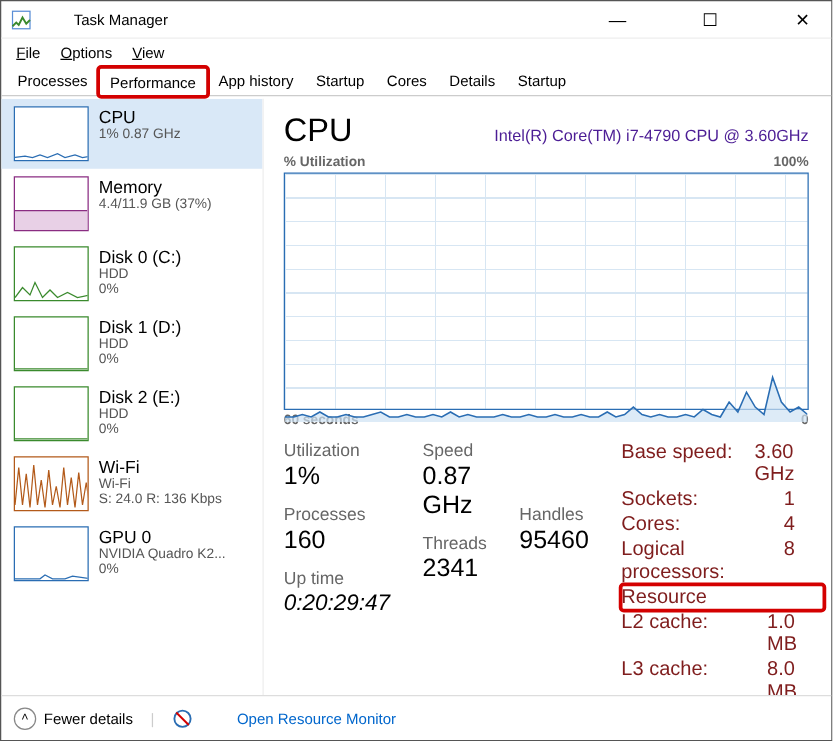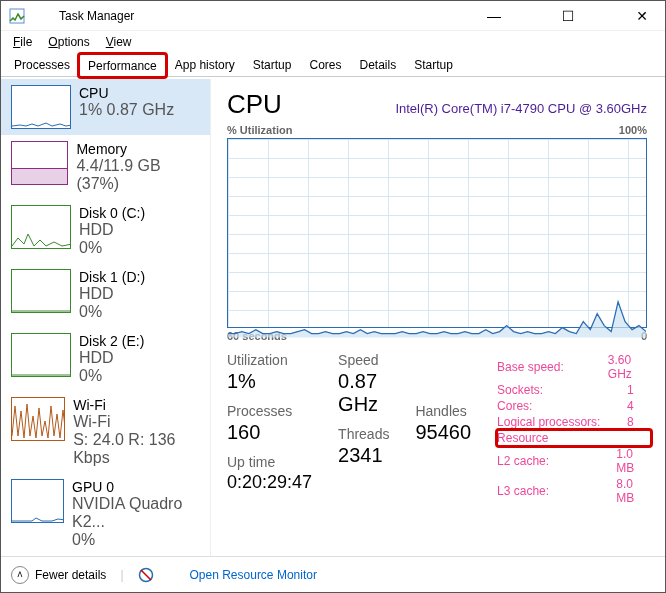--- a/index.html
+++ b/index.html
@@ -16,38 +16,38 @@
   .tab { padding:4px 8px 3px 8px; border:1px solid transparent; cursor:default; font-size:12px; }
   .tab.selected { border:1px solid #ccc; border-bottom:1px solid #fff; background:#fff; position:relative; top:1px; }
   .highlight-red { outline:3px solid #d40000; outline-offset:-1px; border-radius:2px; }
   .content { position:absolute; top:78px; bottom:36px; left:0; right:0; display:flex; }
   .sidebar { width:210px; overflow:hidden; border-right:1px solid #eee; }
   .sideitem { display:flex; padding:6px 8px 6px 10px; cursor:default; }
   .sideitem.selected { background:#d9e8f7; }
   .thumb { width:60px; height:44px; border:1px solid #888; background:#fff; margin-right:8px; position:relative; overflow:hidden; }
   .thumb svg { position:absolute; left:0; bottom:0; }
   .sidetext .t1 { font-size:14px; }
-  .sidetext .t2 { font-size:16px; color:#555; }
+  .sidetext .t2 { font-size:11px; color:#555; }
   .main { flex:1; padding:10px 18px 4px 16px; overflow:hidden; }
   .mhead { display:flex; align-items:baseline; justify-content:space-between; margin-bottom:4px; }
   .mhead .h1 { font-size:26px; font-weight:400; }
   .mhead .h2 { font-size:13px; color:#4c1d95; }
   .chartlbl { display:flex; justify-content:space-between; font-size:11px; color:#666; margin:2px 0;font-weight:bold; }
   .chart { width:100%; height:190px; border:1px solid #2a6db3; position:relative; background:
     repeating-linear-gradient(to right, #d7e6f3 0 1px, transparent 1px 40px),
     repeating-linear-gradient(to bottom, #d7e6f3 0 1px, transparent 1px 19px);
   }
   .chart svg { position:absolute; inset:0; }
   .stats { display:flex; margin-top:10px; gap:0; }
   .stats .col { margin-right:26px; }
   .lbl { font-size:14px; color:#666; }
   .val { font-size:20px; margin:2px 0 10px 0; }
-  .uptime .val { font-size:18px; }
+  .uptime .val { font-size:18px;font-style:italic; }
   .rightcol { flex:1; }
-  .kv { display:flex; font-size:12px; color:#ec4899; padding:1px 0;align-items:center; }
+  .kv { display:flex; font-size:16px; color:#7f1d1d; padding:1px 0; }
   .kv .k { width:130px; }
   .kv .v { text-align:left; }
   .footer { position:absolute; bottom:0; left:0; right:0; height:36px; border-top:1px solid #ddd; display:flex; align-items:center; padding:0 10px; gap:14px; }
   .footer .fbtn { display:flex; align-items:center; gap:6px; font-size:12px; cursor:default; }
   .footer .link { color:#0066cc;gap:36px; }
   .chev { width:18px; height:18px; border:1px solid #888; border-radius:50%; display:flex; align-items:center; justify-content:center; font-size:10px; }
   .resmon-icon { width:16px; height:16px; }
   .sep { color:#ccc; }
 </style>
 </head>

